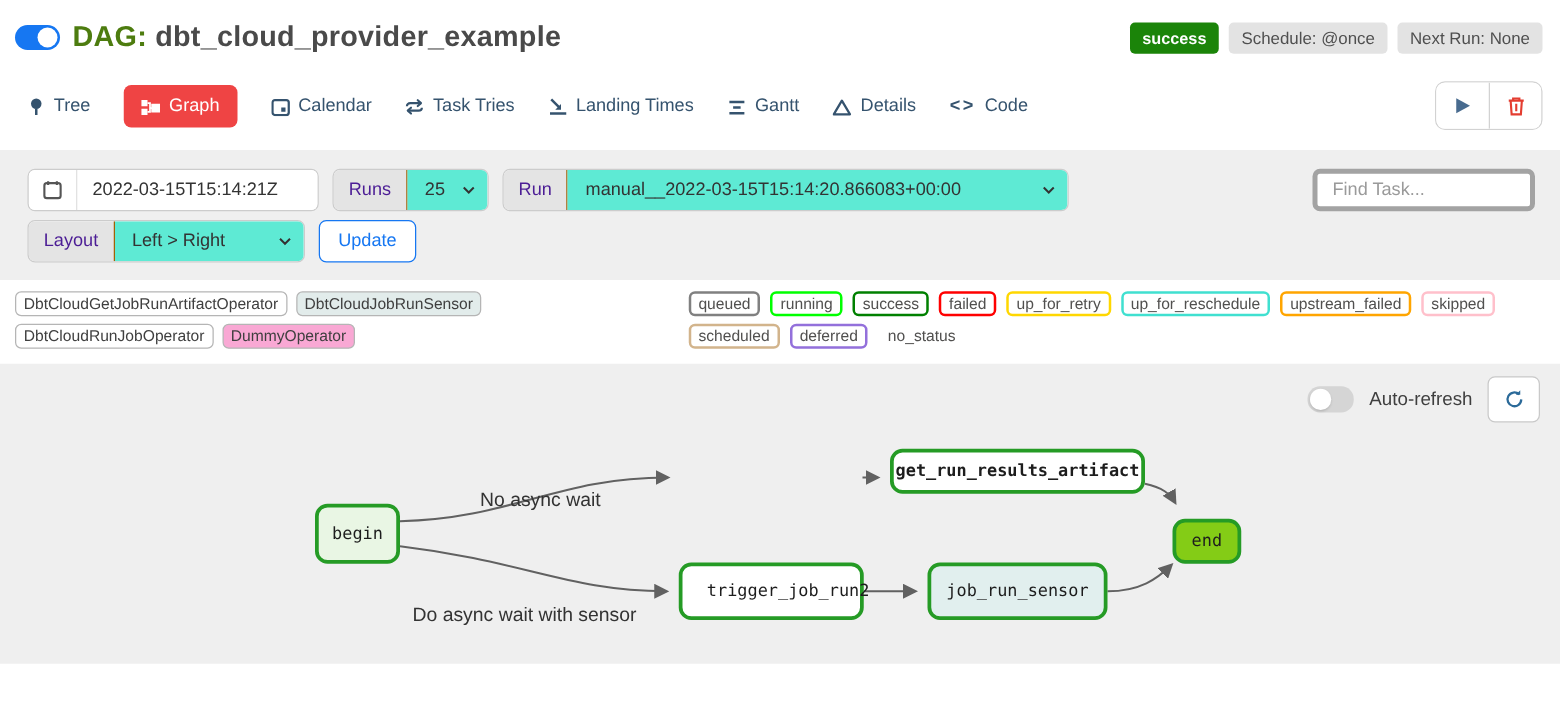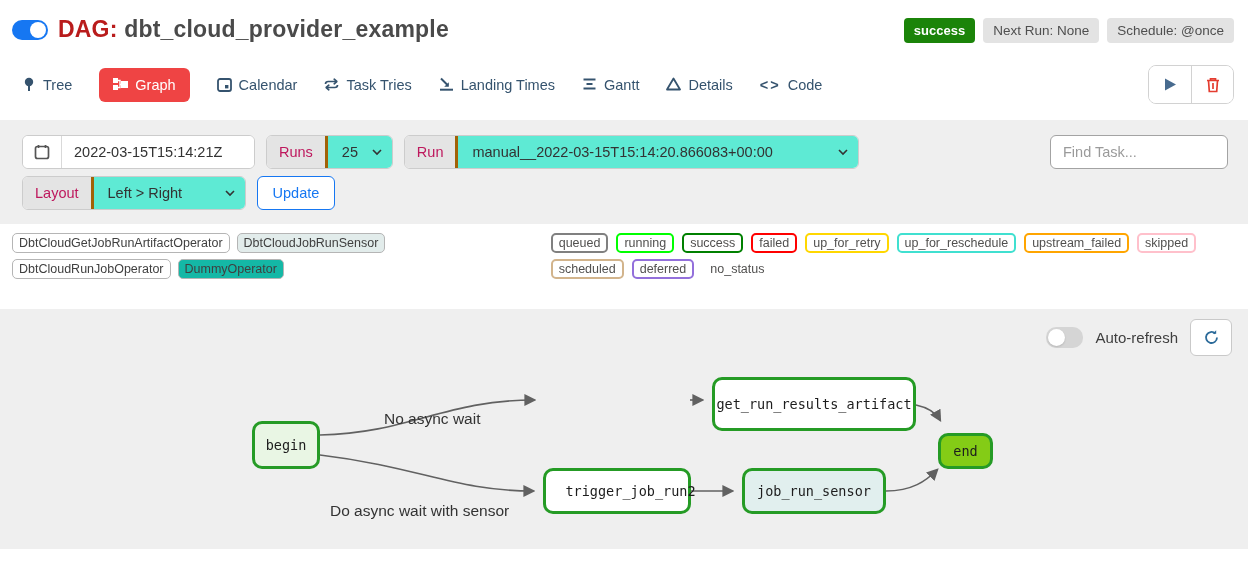--- a/index.html
+++ b/index.html
@@ -8,52 +8,52 @@
     font-family: "Liberation Sans", sans-serif; color: #51504f; overflow: hidden;
   }
   
   .header { display: flex; align-items: flex-start; justify-content: space-between; padding: 16px 14px 0 12px; }
   .title-wrap { display: flex; align-items: center; gap: 10px; }
   .toggle { width: 36px; height: 20px; border-radius: 10px; position: relative; cursor: pointer; flex: none; }
   .toggle.on { background: #1677f2; }
   .toggle .knob { position: absolute; top: 2px; width: 16px; height: 16px; border-radius: 50%; background: #fff; }
   .toggle.on .knob { right: 2px; }
   .page-title { font-size: 23px; font-weight: 700; color: #4a4a4a; letter-spacing: .2px; }
-  .page-title .dim { color: #b91c1c; }
+  .page-title .dim { color: #4d7c0f; }
   .header-badges { display: flex; gap: 8px; align-items: center; margin-top: 2px; }
   .badge { font-size: 13.5px; padding: 5px 10px; border-radius: 4px; background: #e3e3e3; color: #4f4f4f; white-space: nowrap; }
   .badge.success { background: #1b8409; color: #fff; font-weight: 700; font-size: 13px; }
   
   .tabbar { display: flex; align-items: center; gap: 27px; padding: 0 14px 0 22px; margin-top: 22px; }
-  .tab { display: flex; align-items: flex-start; gap: 7px; color: #35536e; font-size: 14.5px; font-weight: 500; cursor: pointer; padding: 9px 0; white-space: nowrap; }
+  .tab { display: flex; align-items: flex-end; gap: 7px; color: #35536e; font-size: 14.5px; font-weight: 500; cursor: pointer; padding: 9px 0; white-space: nowrap; }
   .tab svg { flex: none; }
   .tab.active { background: #ef4444; color: #fff; padding: 9px 14px; border-radius: 6px; }
   .tab-actions { margin-left: auto; display: flex; border: 1px solid #d2d2d2; border-radius: 8px; overflow: hidden; background: #fff; }
   .tab-actions .abtn { width: 42px; height: 37px; display: flex; align-items: center; justify-content: center; cursor: pointer; background: #fff; border: none; }
   .tab-actions .abtn + .abtn { border-left: 1px solid #d2d2d2; }
   
   .filter-panel { margin-top: 16px; background: #efefef; padding: 15px 20px 14px 22px; display: flex; flex-direction: column; gap: 7px; }
   .frow { display: flex; align-items: center; gap: 11px; }
   .igroup { display: flex; align-items: stretch; height: 34px; border: 1px solid #cccccc; border-radius: 6px; background: #fff; overflow: hidden; }
-  .igroup .addon { background: #e4e4e4; display: flex; align-items: center; padding: 0 12px; font-size: 14.5px; color: #be185d; border-right: 3px solid #a16207; white-space: nowrap; }
+  .igroup .addon { background: #e4e4e4; display: flex; align-items: center; padding: 0 12px; font-size: 14.5px; color: #4c1d95; border-right: 1px solid #a16207; white-space: nowrap; }
   .igroup .icon-cell { display: flex; align-items: center; padding: 0 11px; border-right: 1px solid #d9d9d9; background: #fff; }
   .igroup input { border: none; outline: none; font-size: 14.5px; color: #333; padding: 0 12px; font-family: "Liberation Sans", sans-serif; background: #fff; }
   .selectbox { display: flex; align-items: center; justify-content: space-between; gap: 10px; padding: 0 10px 0 14px; font-size: 14.5px; color: #333; cursor: pointer; background: #5eead4; white-space: nowrap; }
-  .find-task { margin-left: auto; height: 34px; width: 178px; border: 1px solid #a3a3a3; border-radius: 6px; padding: 0 12px; font-size: 14.5px; background: #fff; color: #333; outline: none; font-family: "Liberation Sans", sans-serif; }
+  .find-task { margin-left: auto; height: 34px; width: 178px; border: 4px solid #a3a3a3; border-radius: 6px; padding: 0 12px; font-size: 14.5px; background: #fff; color: #333; outline: none; font-family: "Liberation Sans", sans-serif; }
   .find-task::placeholder { color: #9a9a9a; }
   .update-btn { height: 34px; padding: 0 15px; background: #fff; border: 1px solid #1677f2; color: #1677f2; font-size: 14.5px; border-radius: 6px; cursor: pointer; font-family: "Liberation Sans", sans-serif; }
   
   .legend { display: flex; align-items: flex-start; padding: 9px 12px 6px 12px; gap: 14px; }
   .op-badges { width: 536px; display: flex; flex-wrap: wrap; gap: 6px 7px; }
   .st-badges { width: 700px; display: flex; flex-wrap: wrap; gap: 6px 8px; align-items: center; }
   .op-badge { border: 1px solid #b5b5b5; border-radius: 5px; padding: 2px 6px; font-size: 12.5px; color: #3f3f3f; white-space: nowrap; }
   .st-badge { border: 2px solid transparent; border-radius: 5px; padding: 1px 6px; font-size: 12.5px; color: #51504f; background: #fff; white-space: nowrap; }
   .st-badge.nb { background: transparent; }
   
-  .graph-panel { position: relative; margin-top: 24px; background: #efefef; height: 240px; }
+  .graph-panel { position: relative; margin-top: 6px; background: #efefef; height: 240px; }
   .graph-controls { position: absolute; top: 10px; right: 16px; display: flex; align-items: center; gap: 12px; z-index: 3; }
   .toggle.off { background: #d5d5d5; width: 37px; height: 21px; }
   .toggle.off .knob { left: 2px; top: 2px; width: 17px; height: 17px; box-shadow: 0 1px 2px rgba(0,0,0,.15); }
   .autorefresh-label { font-size: 15px; color: #3f3f3f; }
   .refresh-btn { width: 42px; height: 37px; background: #fff; border: 1px solid #c9c9c9; border-radius: 6px; display: flex; align-items: center; justify-content: center; cursor: pointer; }
   .edges { position: absolute; left: 0; top: 0; pointer-events: none; }
   .node { position: absolute; border: 3px solid #259b25; border-radius: 10px; display: flex; align-items: center; justify-content: center; font-family: "DejaVu Sans Mono", monospace; font-size: 13.5px; color: #1d1d1d; cursor: pointer; z-index: 2; }
   .edge-label { position: absolute; font-size: 15.5px; color: #333; white-space: nowrap; z-index: 1; }
 </style>
 </head>
@@ -64,22 +64,22 @@
     <div class="toggle on">
         <div class="knob"></div>
       </div>
     <div class="page-title">
       <span class="dim">DAG:</span>
       <span>dbt_cloud_provider_example</span>
     </div>
   </div>
   <div class="header-badges">
     <span class="badge success">success</span>
+    <span class="badge">Schedule: @once</span>
     <span class="badge">Next Run: None</span>
-    <span class="badge">Schedule: @once</span>
   </div>
 </div>
 
 <div class="tabbar">
   <div class="tab">
     <svg width="14" height="15" viewBox="0 0 14 15">
         <circle cx="7" cy="5" r="4.2" fill="currentColor"></circle>
         <rect x="6" y="9" width="2" height="5" fill="currentColor"></rect>
       </svg>
     <span>Tree</span>
@@ -195,21 +195,21 @@
     </div>
     <button class="update-btn">Update</button>
   </div>
 </div>
 
 <div class="legend">
   <div class="op-badges">
     <span class="op-badge" style="background-color: rgb(255, 255, 255);">DbtCloudGetJobRunArtifactOperator</span>
     <span class="op-badge" style="background-color: rgb(226, 236, 235);">DbtCloudJobRunSensor</span>
     <span class="op-badge" style="background-color: rgb(255, 255, 255);">DbtCloudRunJobOperator</span>
-    <span class="op-badge" style="background-color: #14b8a6;">DummyOperator</span>
+    <span class="op-badge" style="background-color: #f9a8d4;">DummyOperator</span>
   </div>
   <div class="st-badges">
     <span class="st-badge" style="border-color: rgb(128, 128, 128);">queued</span>
     <span class="st-badge" style="border-color: rgb(0, 255, 0);">running</span>
     <span class="st-badge" style="border-color: rgb(0, 128, 0);">success</span>
     <span class="st-badge" style="border-color: rgb(255, 0, 0);">failed</span>
     <span class="st-badge" style="border-color: rgb(255, 215, 0);">up_for_retry</span>
     <span class="st-badge" style="border-color: rgb(64, 224, 208);">up_for_reschedule</span>
     <span class="st-badge" style="border-color: rgb(255, 165, 0);">upstream_failed</span>
     <span class="st-badge" style="border-color: rgb(255, 192, 203);">skipped</span>
@@ -246,17 +246,17 @@
       <path d="M916 96 C 930 99, 936 104, 940 111" marker-end="url(#arrow)"></path>
       <path d="M691 182 L 732 182" marker-end="url(#arrow)"></path>
       <path d="M886 182 C 912 182, 926 172, 937 161" marker-end="url(#arrow)"></path>
     </g>
   </svg>
 
   <div class="edge-label" style="left:384px; top:101px;">No async wait</div>
   <div class="edge-label" style="left:330px; top:193px;">Do async wait with sensor</div>
 
   <div class="node" style="left: 252px; top: 112px; width: 68px; height: 48px; background-color: rgb(233, 246, 228); border-color: rgb(37, 155, 37);">begin</div>
-  <div class="node" style="left: 712px; top: 68px; width: 204px; height: 54px; background-color: rgb(255, 255, 255); border-color: rgb(37, 155, 37);">get_run_results_artifact</div>
+  <div class="node" style="left: 712px; top: 68px; width: 204px; height: 36px; background-color: rgb(255, 255, 255); border-color: rgb(37, 155, 37); font-weight: bold;">get_run_results_artifact</div>
   <div class="node" style="left: 543px; top: 159px; width: 148px; height: 46px; background-color: rgb(255, 255, 255); border-color: rgb(37, 155, 37); padding-left: 27px;">trigger_job_run2</div>
   <div class="node" style="left: 742px; top: 159px; width: 144px; height: 46px; background-color: rgb(225, 239, 238); border-color: rgb(37, 155, 37);">job_run_sensor</div>
   <div class="node" style="left: 938px; top: 124px; width: 55px; height: 36px; background-color: #84cc16; border-color: rgb(37, 155, 37);">end</div>
 </div>
 
 </body></html>

